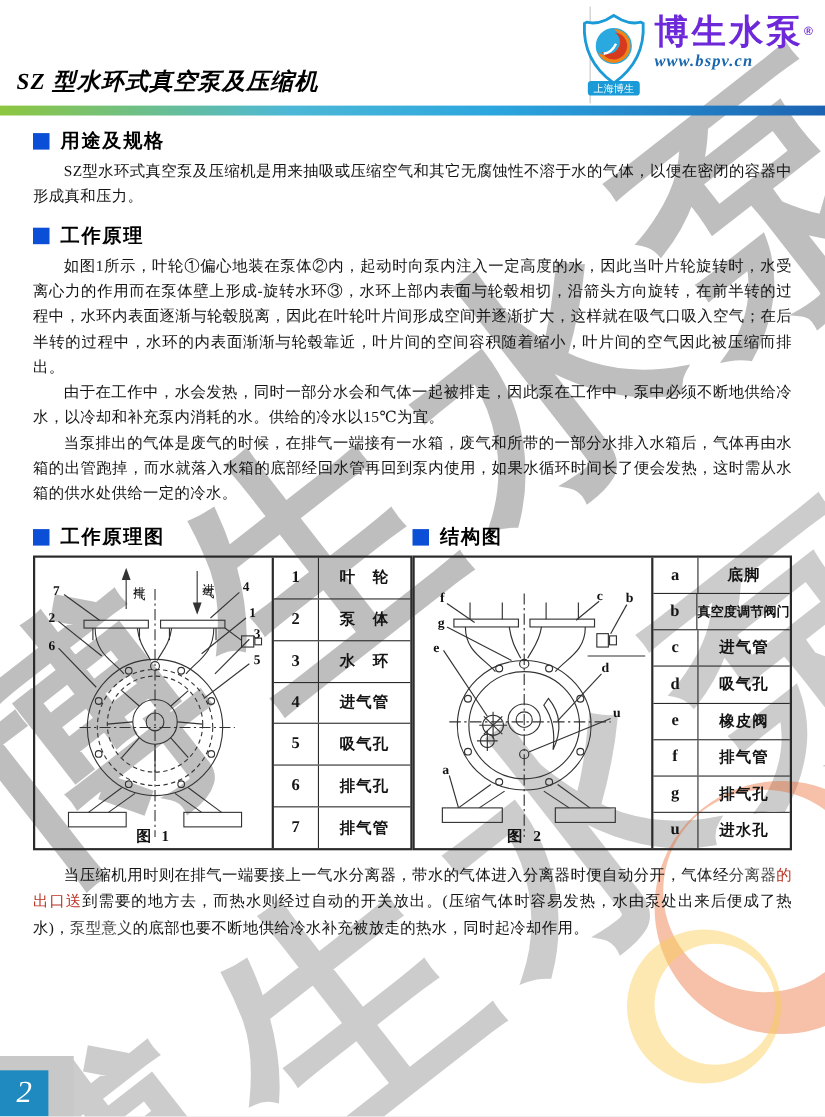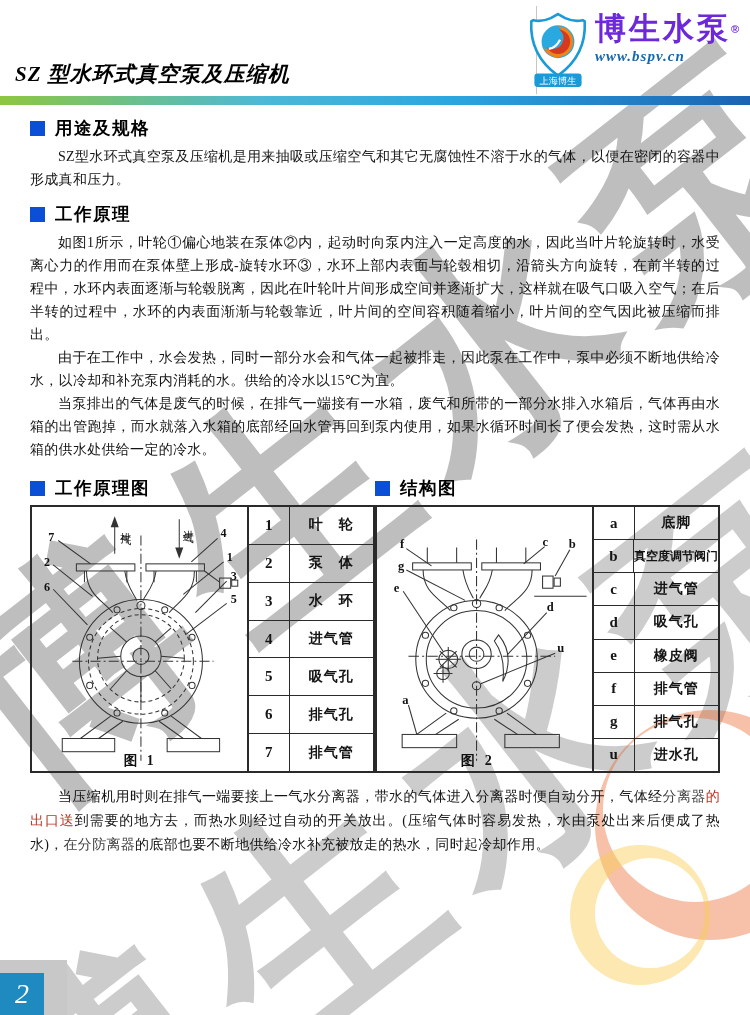--- a/index.html
+++ b/index.html
@@ -322,21 +322,21 @@
               </div>
             <div class="leg-row">
                 <div class="leg-no">u</div>
                 <div class="leg-name">进水孔</div>
               </div>
           </div>
         </div>
       </div>
     </div>
 
-    <p class="note"><span>当压缩机用时则在排气一端要接上一气水分离器，带水的气体进入分离器时便自动分开，气体经</span><span class="seg-green">分离器</span><span class="seg-red">的出口送</span><span>到需要的地方去，而热水则经过自动的开关放出。(压缩气体时容易发热，水由泵处出来后便成了热水)，</span><span class="seg-green">在分防离器</span><span>的底部也要不断地供给冷水补充被放走的热水，同时起冷却作用。</span></p>
+    <p class="note"><span>当压缩机用时则在排气一端要接上一气水分离器，带水的气体进入分离器时便自动分开，气体经</span><span class="seg-green">分离器</span><span class="seg-red">的出口送</span><span>到需要的地方去，而热水则经过自动的开关放出。(压缩气体时容易发热，水由泵处出来后便成了热水)，</span><span class="seg-green">泵型意义</span><span>的底部也要不断地供给冷水补充被放走的热水，同时起冷却作用。</span></p>
   </div>
 
   <div class="foot-gray"></div>
   <div class="foot-blue">
     <span class="pg-num">2</span>
   </div>
 
 </div>
 
 </body></html>

